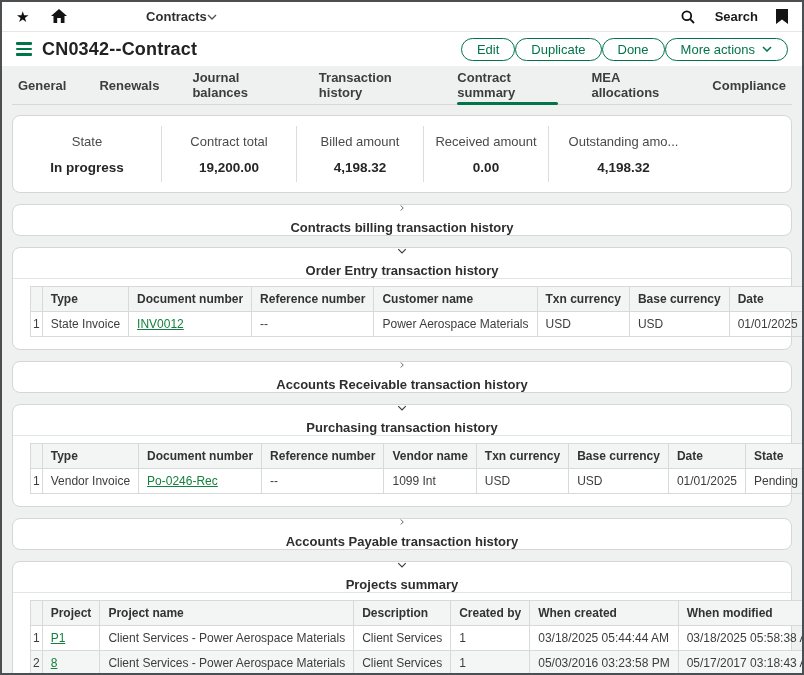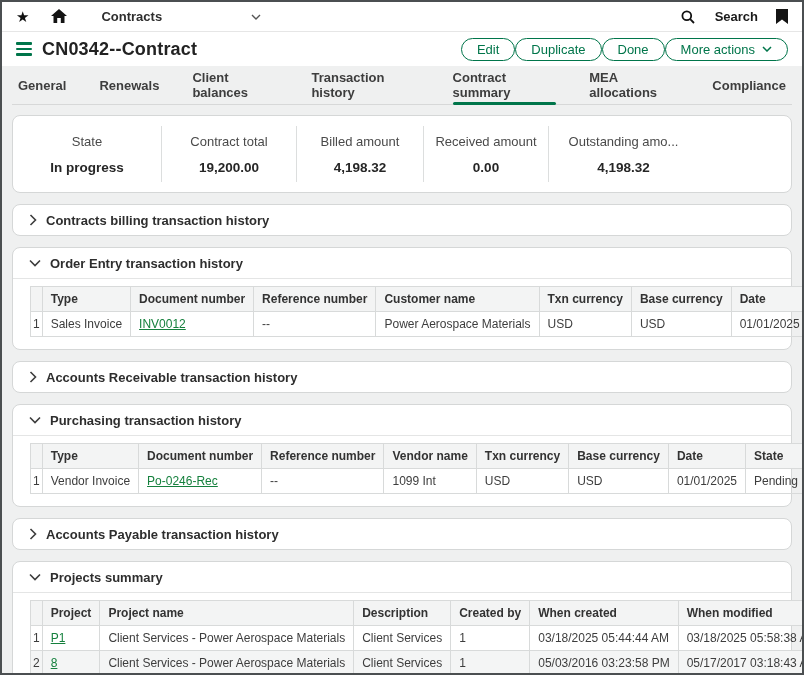--- a/index.html
+++ b/index.html
@@ -14,21 +14,21 @@
   }
   
   .topbar {
     height: 30px; background: #fff; border-bottom: 1px solid #e6e6e6;
     display: flex; align-items: center; padding: 0 14px;
   }
   .topbar .icon-btn { display: inline-flex; align-items: center; cursor: pointer; }
   .star-glyph { font-size: 15px; color: #111; line-height: 1; }
   .nav-dd {
     display: flex; align-items: center; margin-left: 34px; width: 160px;
-    justify-content: space-between; cursor: pointer;
+    justify-content: center; cursor: pointer;
   }
   .nav-dd .nav-label { font-size: 13px; font-weight: bold; color: #2e2e2e; }
   .topbar-right { margin-left: auto; display: flex; align-items: center; gap: 18px; }
   .search-box { display: flex; align-items: center; gap: 20px; cursor: pointer; }
   .search-box span { font-size: 13px; font-weight: bold; color: #1a1a1a; }
   
   .titlebar {
     height: 34px; background: #fff; display: flex; align-items: center; padding: 0 14px;
   }
   .list-icon { display: inline-flex; flex-direction: column; gap: 3px; margin-right: 10px; cursor: pointer; }
@@ -61,21 +61,21 @@
   }
   .summary-card { height: 78px; display: flex; align-items: stretch; padding: 10px 0; margin-top: 10px; }
   .sum-cell {
     display: flex; flex-direction: column; align-items: center; justify-content: center; gap: 11px;
   }
   .sum-cell + .sum-cell { border-left: 1px solid #dcdede; }
   .sum-label { font-size: 13px; color: #4a4a4a; }
   .sum-value { font-size: 13.5px; font-weight: bold; color: #262626; }
   
   .section-header {
-    height: 30px; display: flex; align-items: center; padding: 0 16px; gap: 9px; cursor: pointer;
+    height: 30px; display: flex; align-items: center; padding: 0 16px; gap: 9px; cursor: pointer; flex-direction: column;
   }
   .section-title { font-size: 13px; font-weight: bold; color: #2e2e2e; }
   .section-body { border-top: 1px solid #e4e5e5; padding: 7px 0 12px 17px; }
   .chev { display: inline-flex; }
   
   table { border-collapse: collapse; table-layout: fixed; font-size: 12px; color: #3d3d3d; }
   th, td {
     border: 1px solid #d8dada; height: 25px; padding: 0 8px;
     text-align: left; overflow: hidden; white-space: nowrap; text-overflow: ellipsis;
   }
@@ -138,21 +138,21 @@
       </svg>
     </button>
   </div>
 </div>
 
 <div class="content">
 
   <div class="tabs">
     <div class="tab">General</div>
     <div class="tab">Renewals</div>
-    <div class="tab">Client balances</div>
+    <div class="tab">Journal balances</div>
     <div class="tab">Transaction history</div>
     <div class="tab active">Contract summary</div>
     <div class="tab">MEA allocations</div>
     <div class="tab">Compliance</div>
   </div>
 
   <div class="card summary-card">
     <div class="sum-cell" style="width:148px">
       <span class="sum-label">State</span>
       <span class="sum-value">In progress</span>
@@ -211,21 +211,21 @@
               <th>Reference number</th>
               <th>Customer name</th>
               <th>Txn currency</th>
               <th>Base currency</th>
               <th>Date</th>
             </tr>
           </thead>
           <tbody>
             <tr>
               <td>1</td>
-              <td>Sales Invoice</td>
+              <td>State Invoice</td>
               <td><span class="cell-link">INV0012</span></td>
               <td>--</td>
               <td>Power Aerospace Materials</td>
               <td>USD</td>
               <td>USD</td>
               <td>01/01/2025</td>
             </tr>
           </tbody>
         </table>
       </div>

